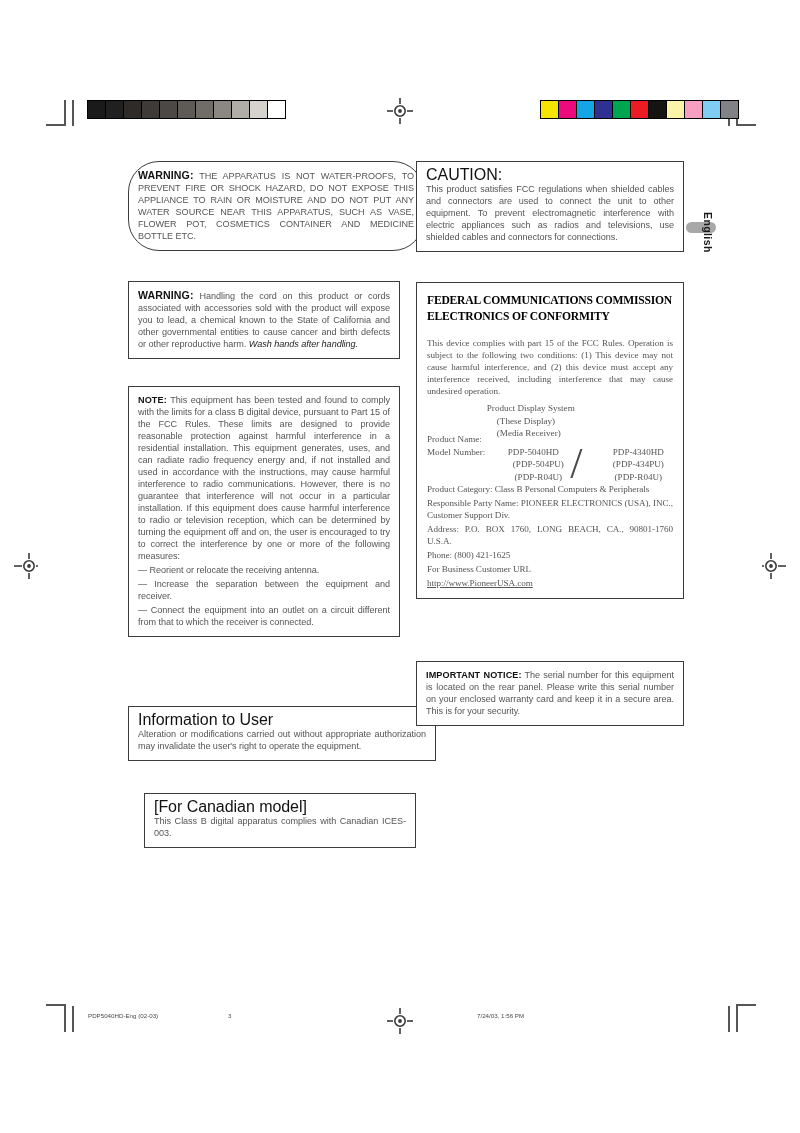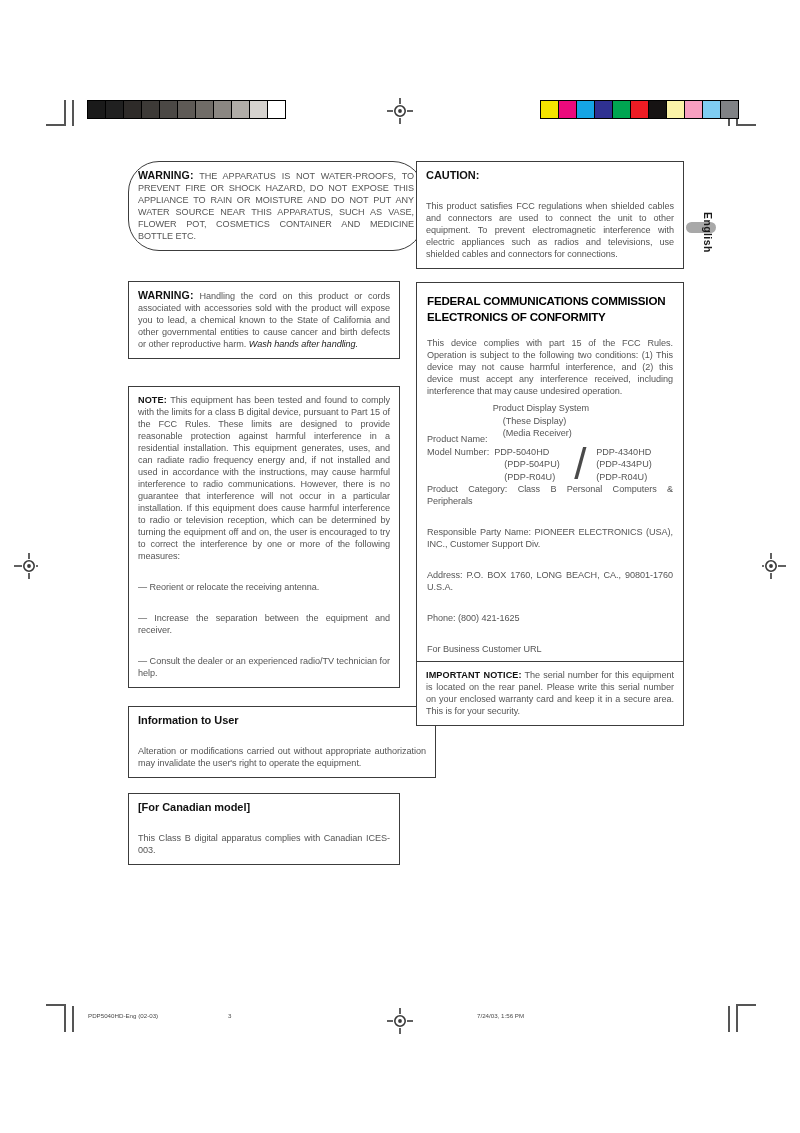--- a/index.html
+++ b/index.html
@@ -79,31 +79,31 @@
     padding: 7px 9px 8px 9px;
   }
   .box p {
     margin: 0;
     font-size: 9.1px;
     line-height: 12.0px;
     text-align: justify;
     color: #555;
     letter-spacing: -0.05px;
   }
-  .box p + p { margin-top: 19px; }
+  .box p + p { margin-top: 2px; }
   .lead {
     font-weight: bold;
     color: #111;
     letter-spacing: 0.1px;
   }
   .lead-caps { font-size: 10.6px; }
   .hd {
-    font-weight: bold;
+    font-weight: normal;
     color: #111;
-    font-size: 11px;
+    font-size: 16px;
     display: block;
     margin-bottom: 2px;
   }
   .bold-italic { font-weight: normal; font-style: italic; color: #222; }
   .measure { margin-top: 5px; }
 
   
   .fcc-title {
     font-size: 11.6px;
     font-weight: bold;
@@ -123,21 +123,21 @@
   }
   .dl-row .k { white-space: nowrap; padding-right: 5px; margin-top: 31px; }
   .model-block {
     position: relative;
     display: flex;
     font-size: 9.1px;
     line-height: 12.6px;
     color: #555;
   }
   .model-block .k { white-space: nowrap; padding-right: 5px; }
-  .model-cols { display: flex; position: relative; }
+  .model-cols { display: flex; position: relative; text-align: center; }
   .model-col { width: 86px; }
   .model-col.right { width: 92px; padding-left: 16px; }
   .model-col .r2, .model-col .r3 { padding-left: 10px; }
   .model-col.right .r2, .model-col.right .r3 { padding-left: 0; }
   .big-slash {
     position: absolute;
     left: 80px;
     top: -4px;
     font-size: 44px;
     line-height: 44px;
@@ -264,45 +264,45 @@
 </div>
 
 <div class="box" style="left:128px;top:281px;width:272px;">
   <p class="para-just"><span class="lead lead-caps">WARNING:</span> <span>Handling the cord on this product or cords associated with accessories sold with the product will expose you to lead, a chemical known to the State of California and other governmental entities to cause cancer and birth defects or other reproductive harm.</span> <span class="bold-italic">Wash hands after handling.</span></p>
 </div>
 
 <div class="box" style="left:128px;top:386px;width:272px;">
   <p class="para-just"><span class="lead">NOTE:</span> <span>This equipment has been tested and found to comply with the limits for a class B digital device, pursuant to Part 15 of the FCC Rules. These limits are designed to provide reasonable protection against harmful interference in a residential installation. This equipment generates, uses, and can radiate radio frequency energy and, if not installed and used in accordance with the instructions, may cause harmful interference to radio communications. However, there is no guarantee that interference will not occur in a particular installation. If this equipment does cause harmful interference to radio or television reception, which can be determined by turning the equipment off and on, the user is encouraged to try to correct the interference by one or more of the following measures:</span></p>
   <p class="measure">— Reorient or relocate the receiving antenna.</p>
   <p class="measure">— Increase the separation between the equipment and receiver.</p>
-  <p class="measure">— Consult the dealer or an experienced radio/TV technician for help.</p>
+  <p class="measure">— Connect the equipment into an outlet on a circuit different from that to which the receiver is connected.</p>
 </div>
 
 <div class="box" style="left:128px;top:706px;width:308px;">
   <p>
       <span class="hd">Information to User</span>
     </p>
   <p class="para-just">Alteration or modifications carried out without appropriate authorization may invalidate the user's right to operate the equipment.</p>
 </div>
 
-<div class="box" style="left:128px;top:793px;width:272px;">
+<div class="box" style="left:144px;top:793px;width:272px;">
   <p>
       <span class="hd">[For Canadian model]</span>
     </p>
   <p class="para-just">This Class B digital apparatus complies with Canadian ICES-003.</p>
 </div>
 
 <div class="box" style="left:416px;top:161px;width:268px;">
   <p>
       <span class="hd">CAUTION:</span>
     </p>
   <p class="para-just">This product satisfies FCC regulations when shielded cables and connectors are used to connect the unit to other equipment. To prevent electromagnetic interference with electric appliances such as radios and televisions, use shielded cables and connectors for connections.</p>
 </div>
 
-<div class="box" style="left:416px;top:282px;width:268px;padding:10px 10px 16px 10px;">
+<div class="box" style="left:416px;top:282px;width:268px;padding:10px 10px 9px 10px;font-family:Liberation Serif, serif;">
   <div class="fcc-title">
     <div>FEDERAL COMMUNICATIONS COMMISSION</div>
     <div>ELECTRONICS OF CONFORMITY</div>
   </div>
 
   <p class="para-just" style="margin-bottom:5px;">This device complies with part 15 of the FCC Rules. Operation is subject to the following two conditions: (1) This device may not cause harmful interference, and (2) this device must accept any interference received, including interference that may cause undesired operation.</p>
 
   <div class="dl-row">
     <span class="k">Product Name:</span>
     <span>

